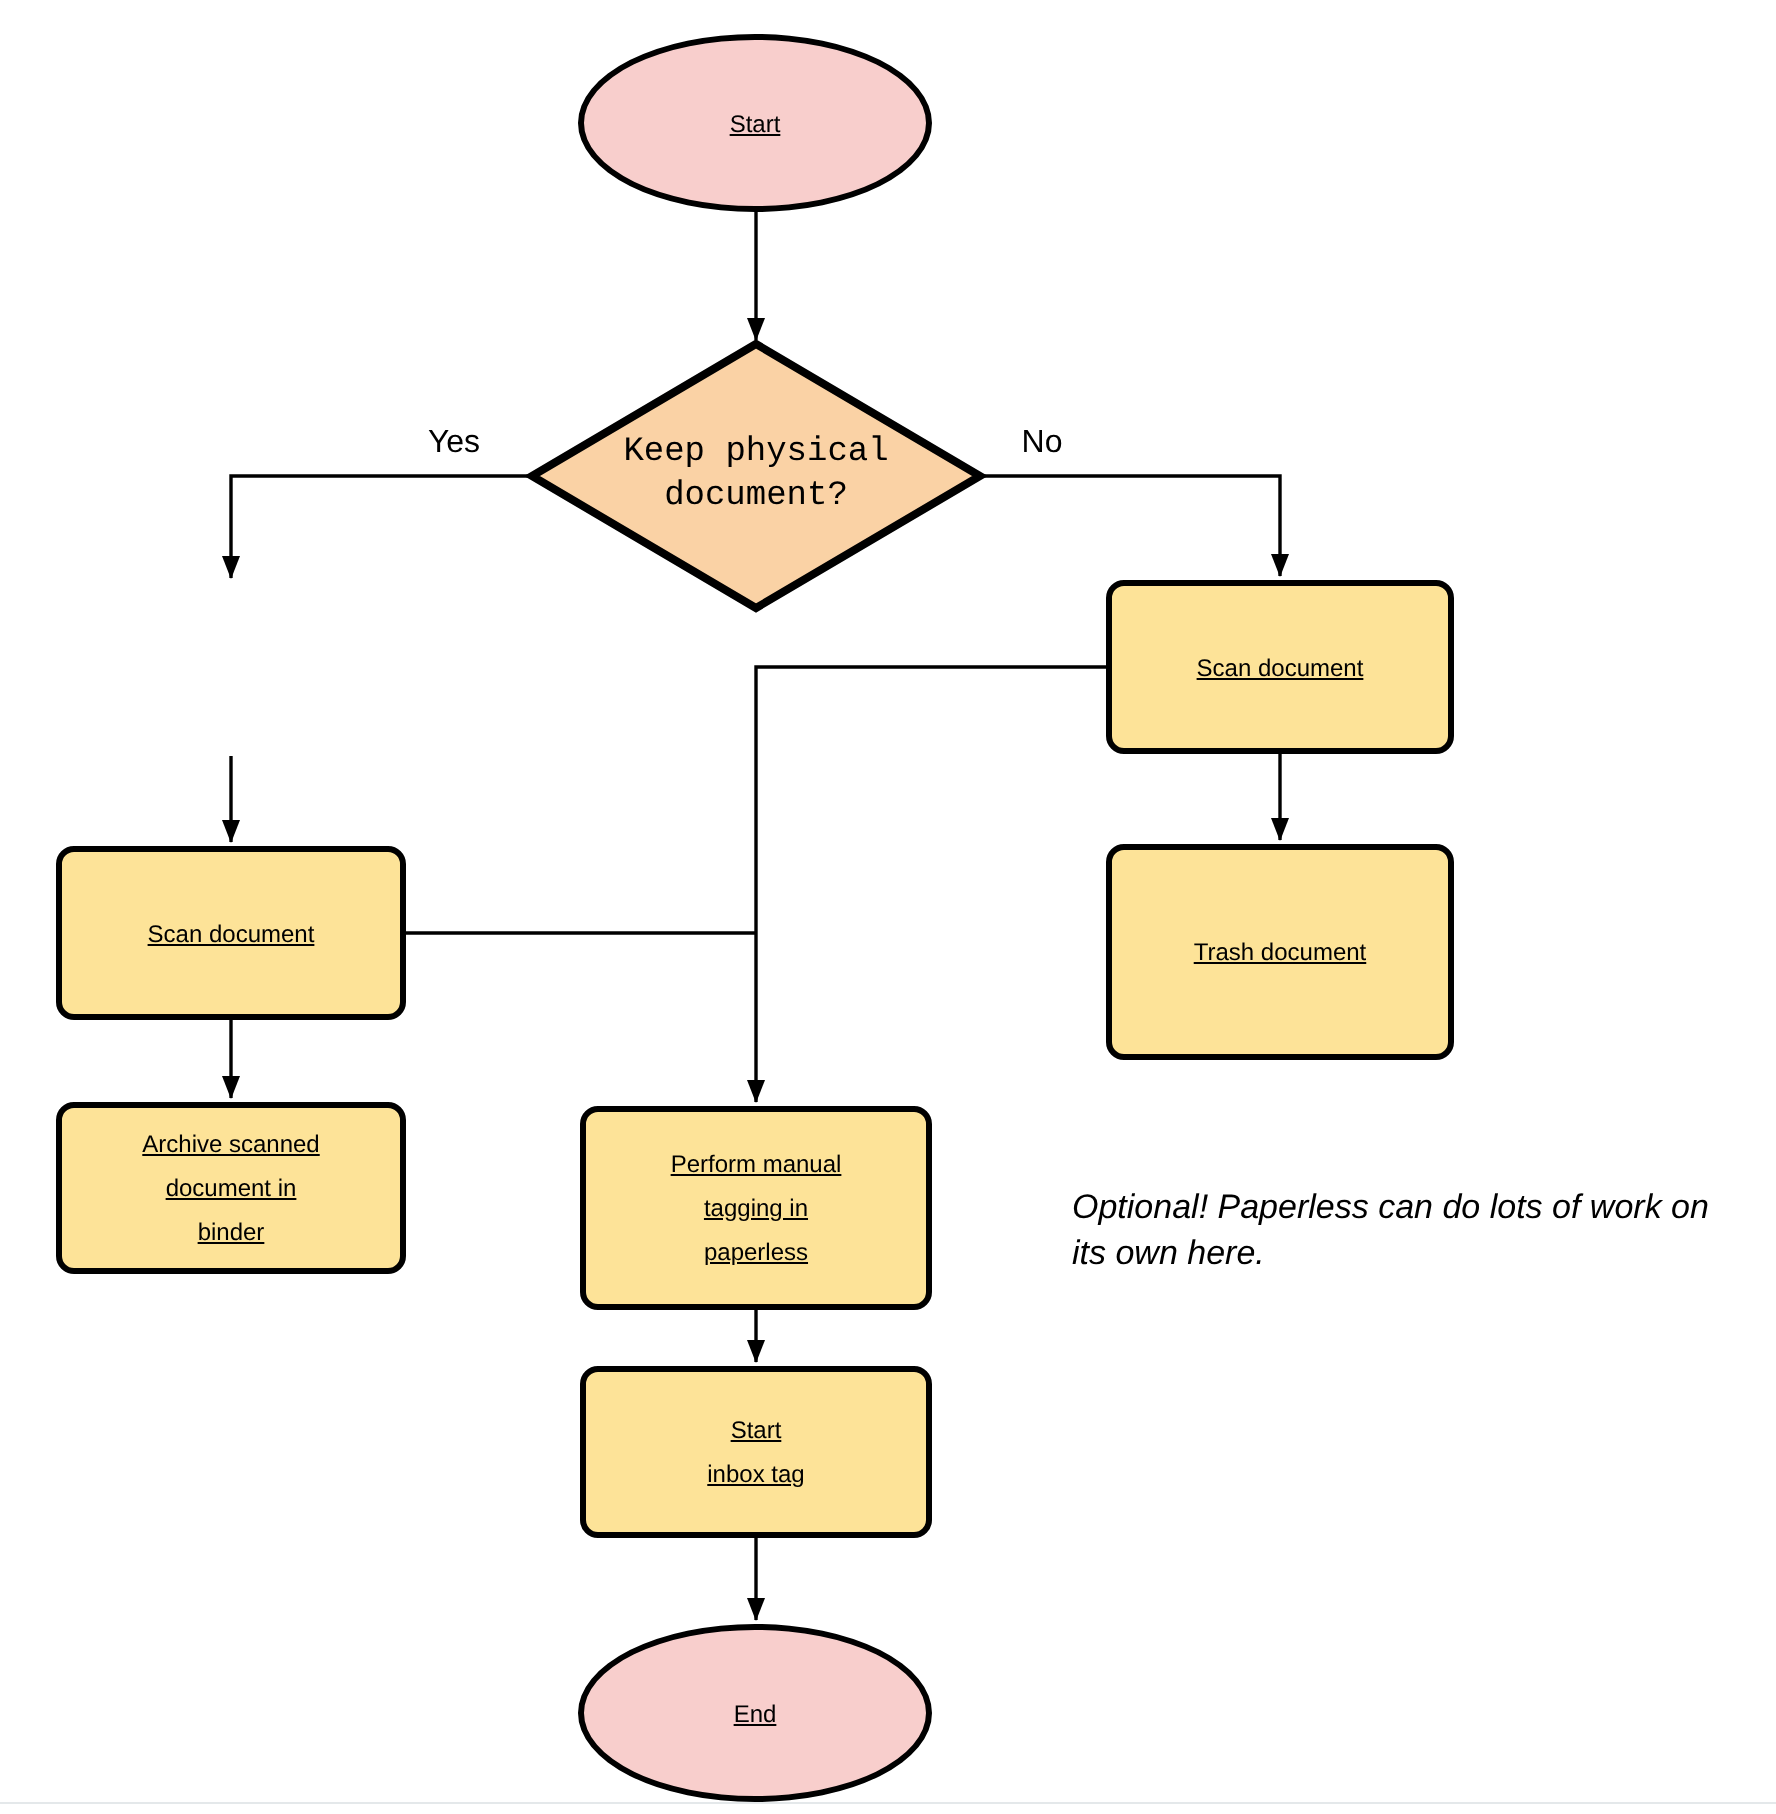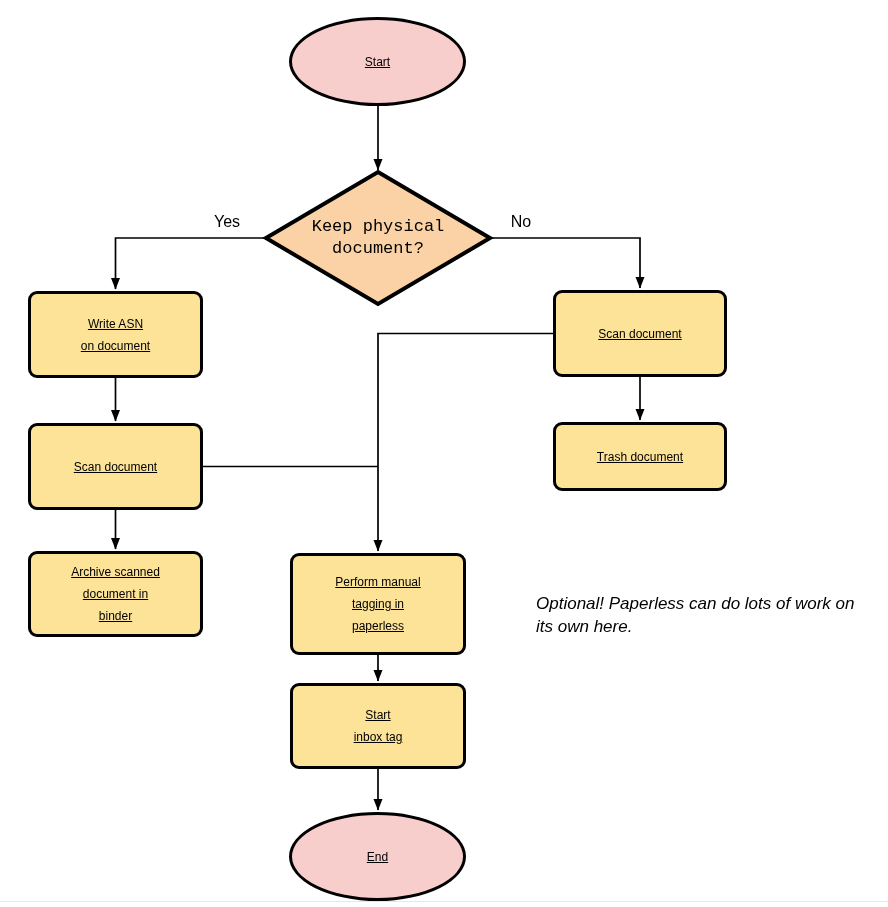--- a/index.html
+++ b/index.html
@@ -73,21 +73,21 @@
     width: 888px; height: 1px;
     background: #e4e8ea;
   }
 
   
   .n-start   { left: 289px; top: 17px;  width: 177px; height: 89px; }
   .n-write   { left: 28px;  top: 291px; width: 175px; height: 87px; }
   .n-scan-l  { left: 28px;  top: 423px; width: 175px; height: 87px; }
   .n-archive { left: 28px;  top: 551px; width: 175px; height: 86px; }
   .n-scan-r  { left: 553px; top: 290px; width: 174px; height: 87px; }
-  .n-trash   { left: 553px; top: 422px; width: 174px; height: 69px; }
+  .n-trash   { left: 553px; top: 422px; width: 174px; height: 108px; }
   .n-tag     { left: 290px; top: 553px; width: 176px; height: 102px; }
   .n-remove  { left: 290px; top: 683px; width: 176px; height: 86px; }
   .n-end     { left: 289px; top: 812px; width: 177px; height: 89px; }
 </style>
 </head>
 <body>
 
 <div class="canvas">
 
   <svg class="links" viewBox="0 0 888 907" xmlns="http://www.w3.org/2000/svg">
@@ -114,24 +114,20 @@
   <div class="node terminal n-start">
     <span class="node-label">Start</span>
   </div>
 
   <div class="decision-label" style="white-space: pre-line;">Keep physical
 document?</div>
 
   <div class="edge-label yes">Yes</div>
   <div class="edge-label no">No</div>
 
-  <div class="node process n-write">
-    <span class="node-label">Write ASN
-on document</span>
-  </div>
 
   <div class="node process n-scan-l">
     <span class="node-label">Scan document</span>
   </div>
 
   <div class="node process n-archive">
     <span class="node-label">Archive scanned
 document in
 binder</span>
   </div>

